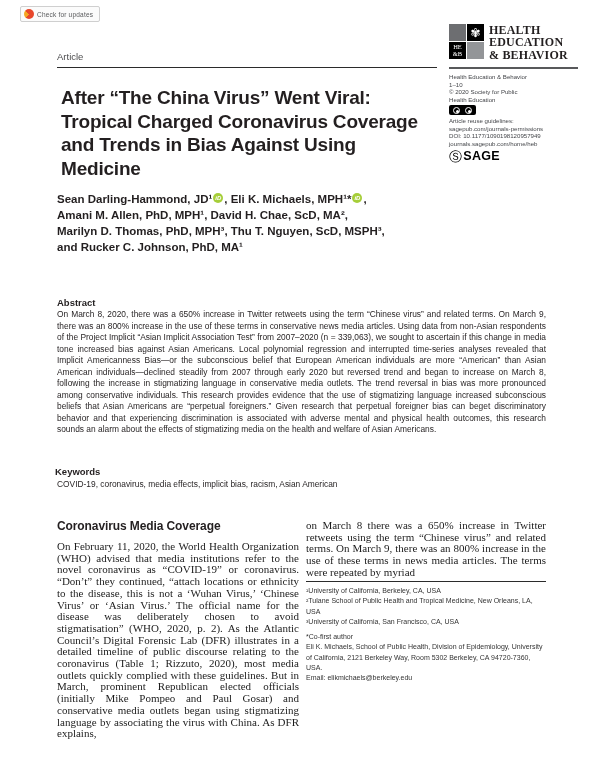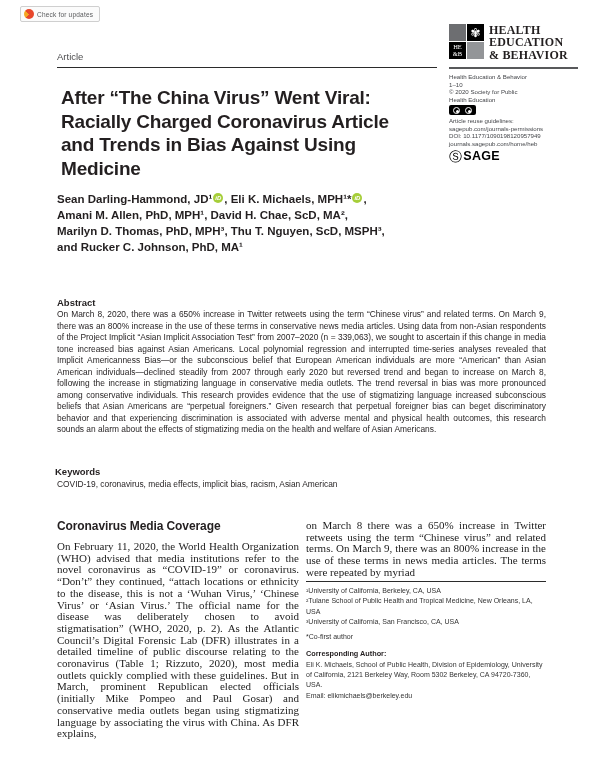--- a/index.html
+++ b/index.html
@@ -128,21 +128,21 @@
       <div>journals.sagepub.com/home/heb</div>
       <div class="sage-logo">
         <span class="sage-s">Ⓢ</span>
         <span>SAGE</span>
       </div>
     </div>
   </div>
 
   <h1 class="title">
     <div>After “The China Virus” Went Viral:</div>
-    <div>Racially Charged Coronavirus Article</div>
+    <div>Tropical Charged Coronavirus Coverage</div>
     <div>and Trends in Bias Against Using</div>
     <div>Medicine</div>
   </h1>
 
   <div class="authors">
     <div>
       <span>Sean Darling-Hammond, JD¹</span><span class="orcid">iD</span><span>, Eli K. Michaels, MPH¹*</span><span class="orcid">iD</span><span>,</span>
     </div>
     <div>Amani M. Allen, PhD, MPH¹, David H. Chae, ScD, MA²,</div>
     <div>Marilyn D. Thomas, PhD, MPH³, Thu T. Nguyen, ScD, MSPH³,</div>
@@ -157,18 +157,17 @@
 
   <h3 class="section-h">Coronavirus Media Coverage</h3>
   <p class="body-p left-para">On February 11, 2020, the World Health Organization (WHO) advised that media institutions refer to the novel coronavirus as “COVID-19” or coronavirus. “Don’t” they continued, “attach locations or ethnicity to the disease, this is not a ‘Wuhan Virus,’ ‘Chinese Virus’ or ‘Asian Virus.’ The official name for the disease was deliberately chosen to avoid stigmatisation” (WHO, 2020, p. 2). As the Atlantic Council’s Digital Forensic Lab (DFR) illustrates in a detailed timeline of public discourse relating to the coronavirus (Table 1; Rizzuto, 2020), most media outlets quickly complied with these guidelines. But in March, prominent Republican elected officials (initially Mike Pompeo and Paul Gosar) and conservative media outlets began using stigmatizing language by associating the virus with China. As DFR explains,</p>
   <p class="body-p right-para">on March 8 there was a 650% increase in Twitter retweets using the term “Chinese virus” and related terms. On March 9, there was an 800% increase in the use of these terms in news media articles. The terms were repeated by myriad</p>
 
   <div class="footnotes">
     <div>¹University of California, Berkeley, CA, USA</div>
     <div>²Tulane School of Public Health and Tropical Medicine, New Orleans, LA, USA</div>
     <div>³University of California, San Francisco, CA, USA</div>
     <div class="fn-cofirst">*Co-first author</div>
-    <div class="fn-head">Corresponding Author:</div>
     <div>Eli K. Michaels, School of Public Health, Division of Epidemiology, University of California, 2121 Berkeley Way, Room 5302 Berkeley, CA 94720-7360, USA.</div>
     <div class="fn-email">Email: elikmichaels@berkeley.edu</div>
   </div>
 
 </div>
 
 </body></html>

